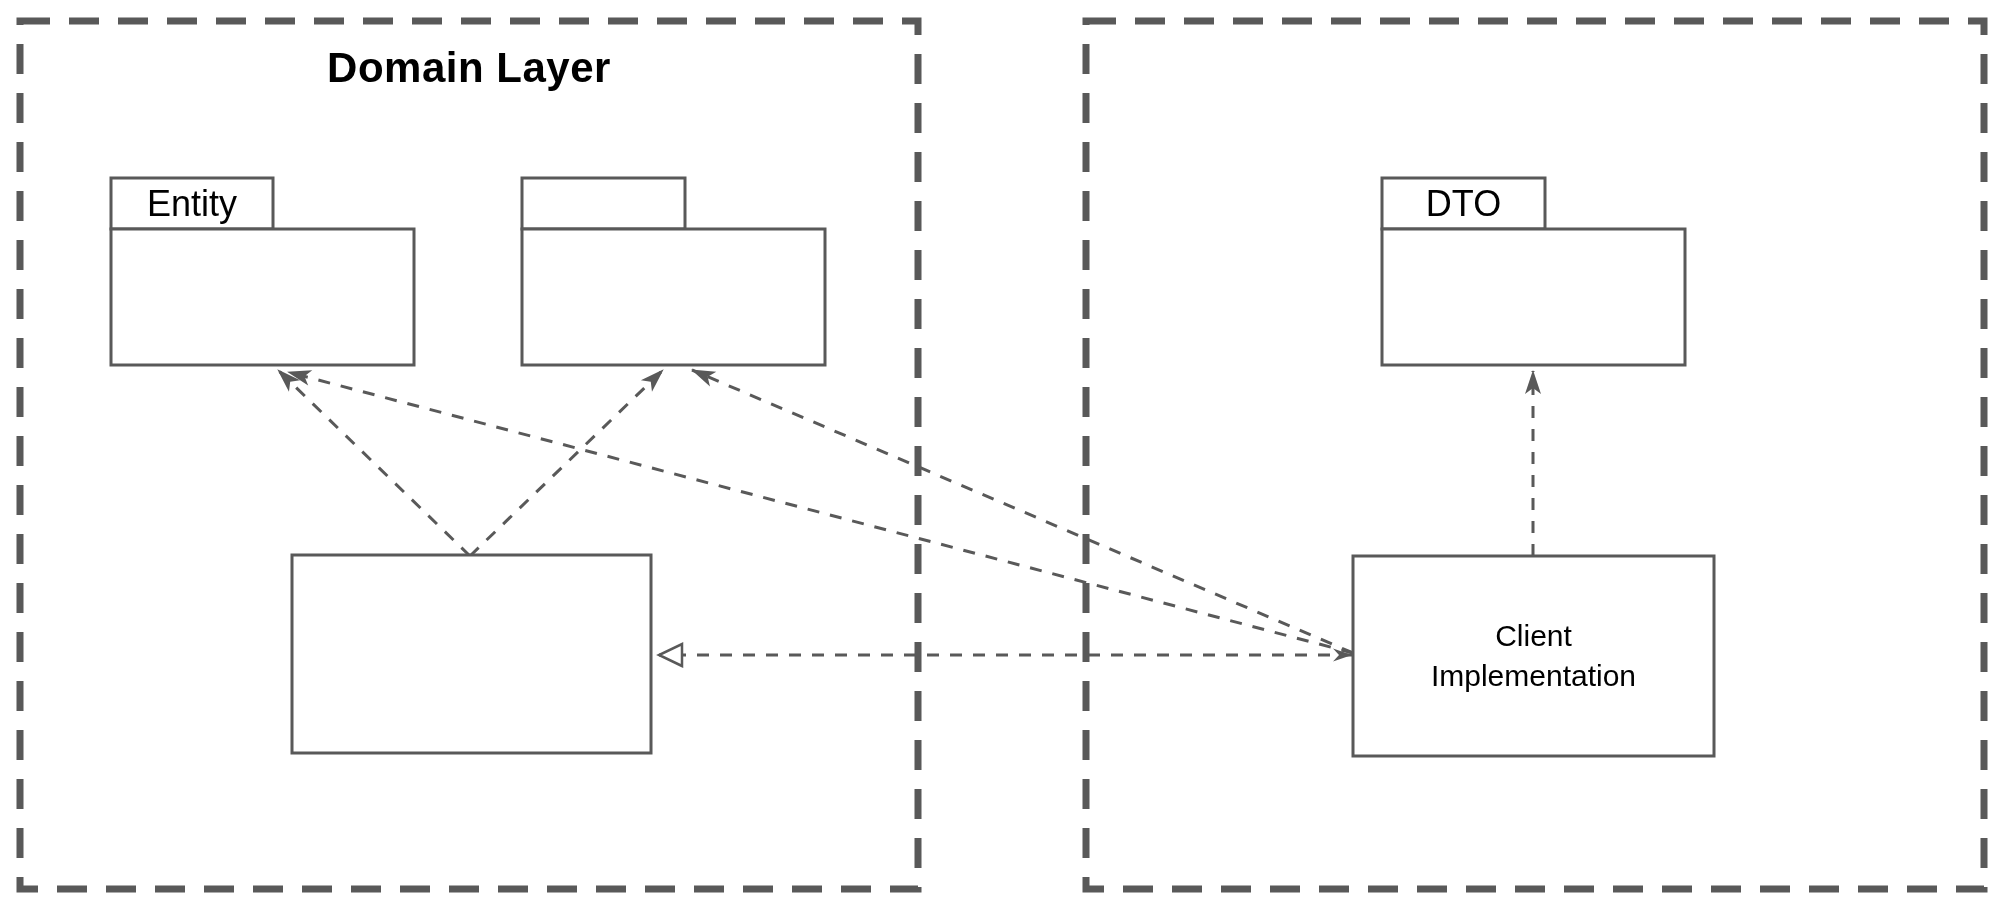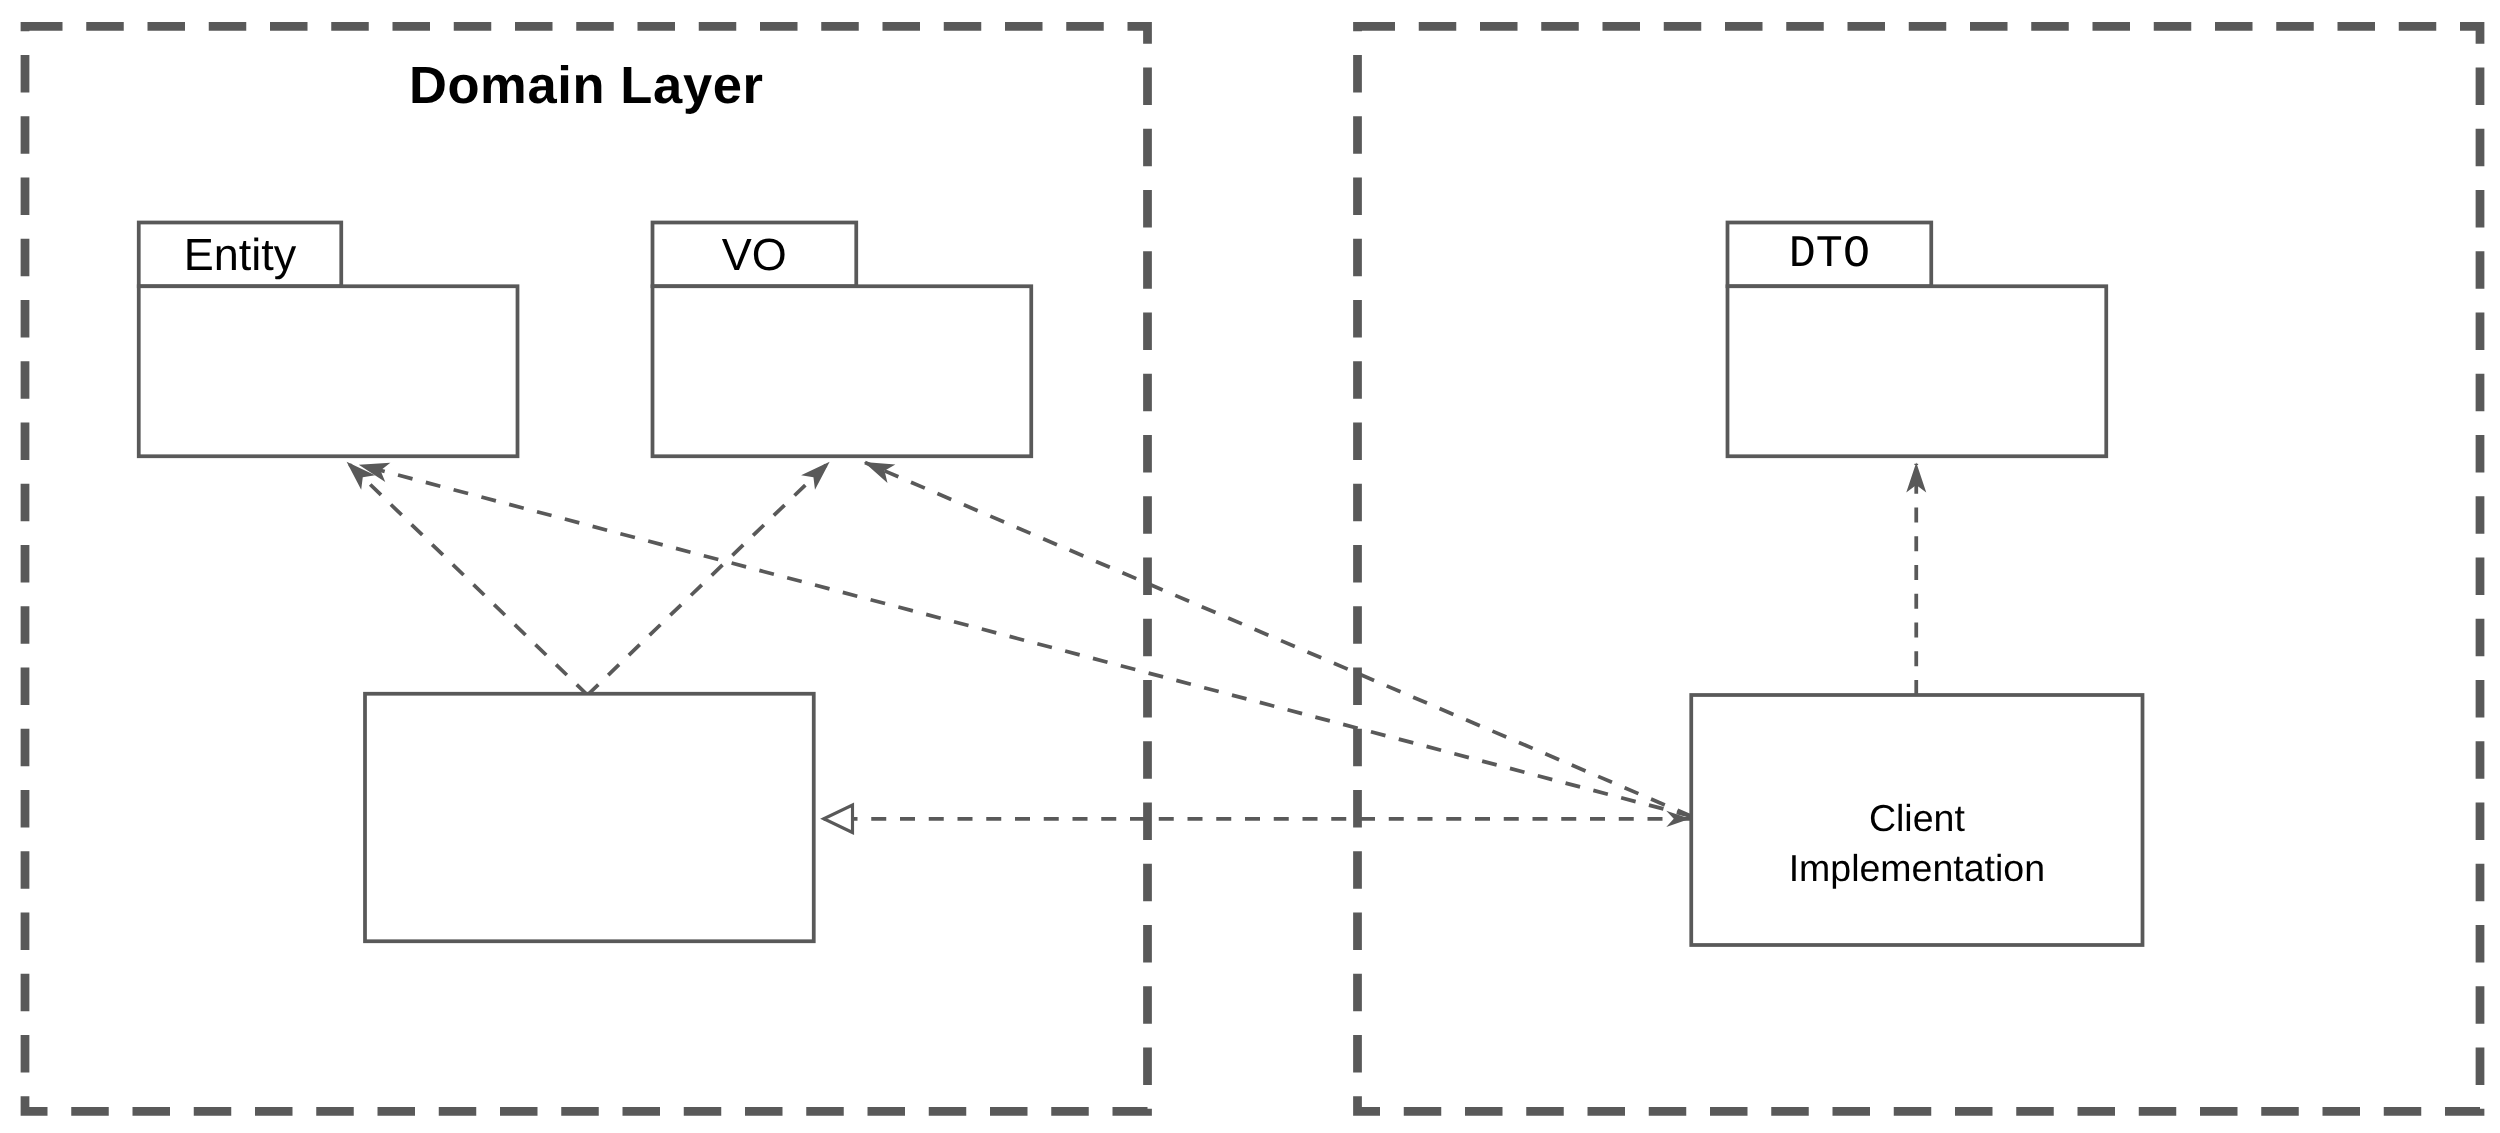--- a/index.html
+++ b/index.html
@@ -86,22 +86,21 @@
 
     <rect x="292" y="555" width="359" height="198" fill="#ffffff" stroke="#595959" stroke-width="3"></rect>
     <rect x="1353" y="556" width="361" height="200" fill="#ffffff" stroke="#595959" stroke-width="3"></rect>
   </svg>
 
   <div class="label layer-title" style="left:20px; top:40px; width:898px; height:56px;">Domain Layer</div>
 
 
   <div class="label pkg-label" style="left:111px; top:178px; width:162px; height:51px;">Entity</div>
 
-  <div class="label pkg-label" style="left:522px; top:178px; width:163px; height:51px;">VO</div>
 
-  <div class="label pkg-label" style="left:1382px; top:178px; width:163px; height:51px;font-family:Liberation Mono, monospace;">DTO</div>
+  <div class="label pkg-label" style="left:1382px; top:178px; width:163px; height:51px;">DTO</div>
 
 
-  <div class="label node-label" style="left:1353px; top:556px; width:361px; height:200px;margin-top:20px;">
+  <div class="label node-label" style="left:1353px; top:556px; width:361px; height:200px;">
     <span class="wrap">Client Implementation</span>
   </div>
 
 </div>
 
 </body></html>

